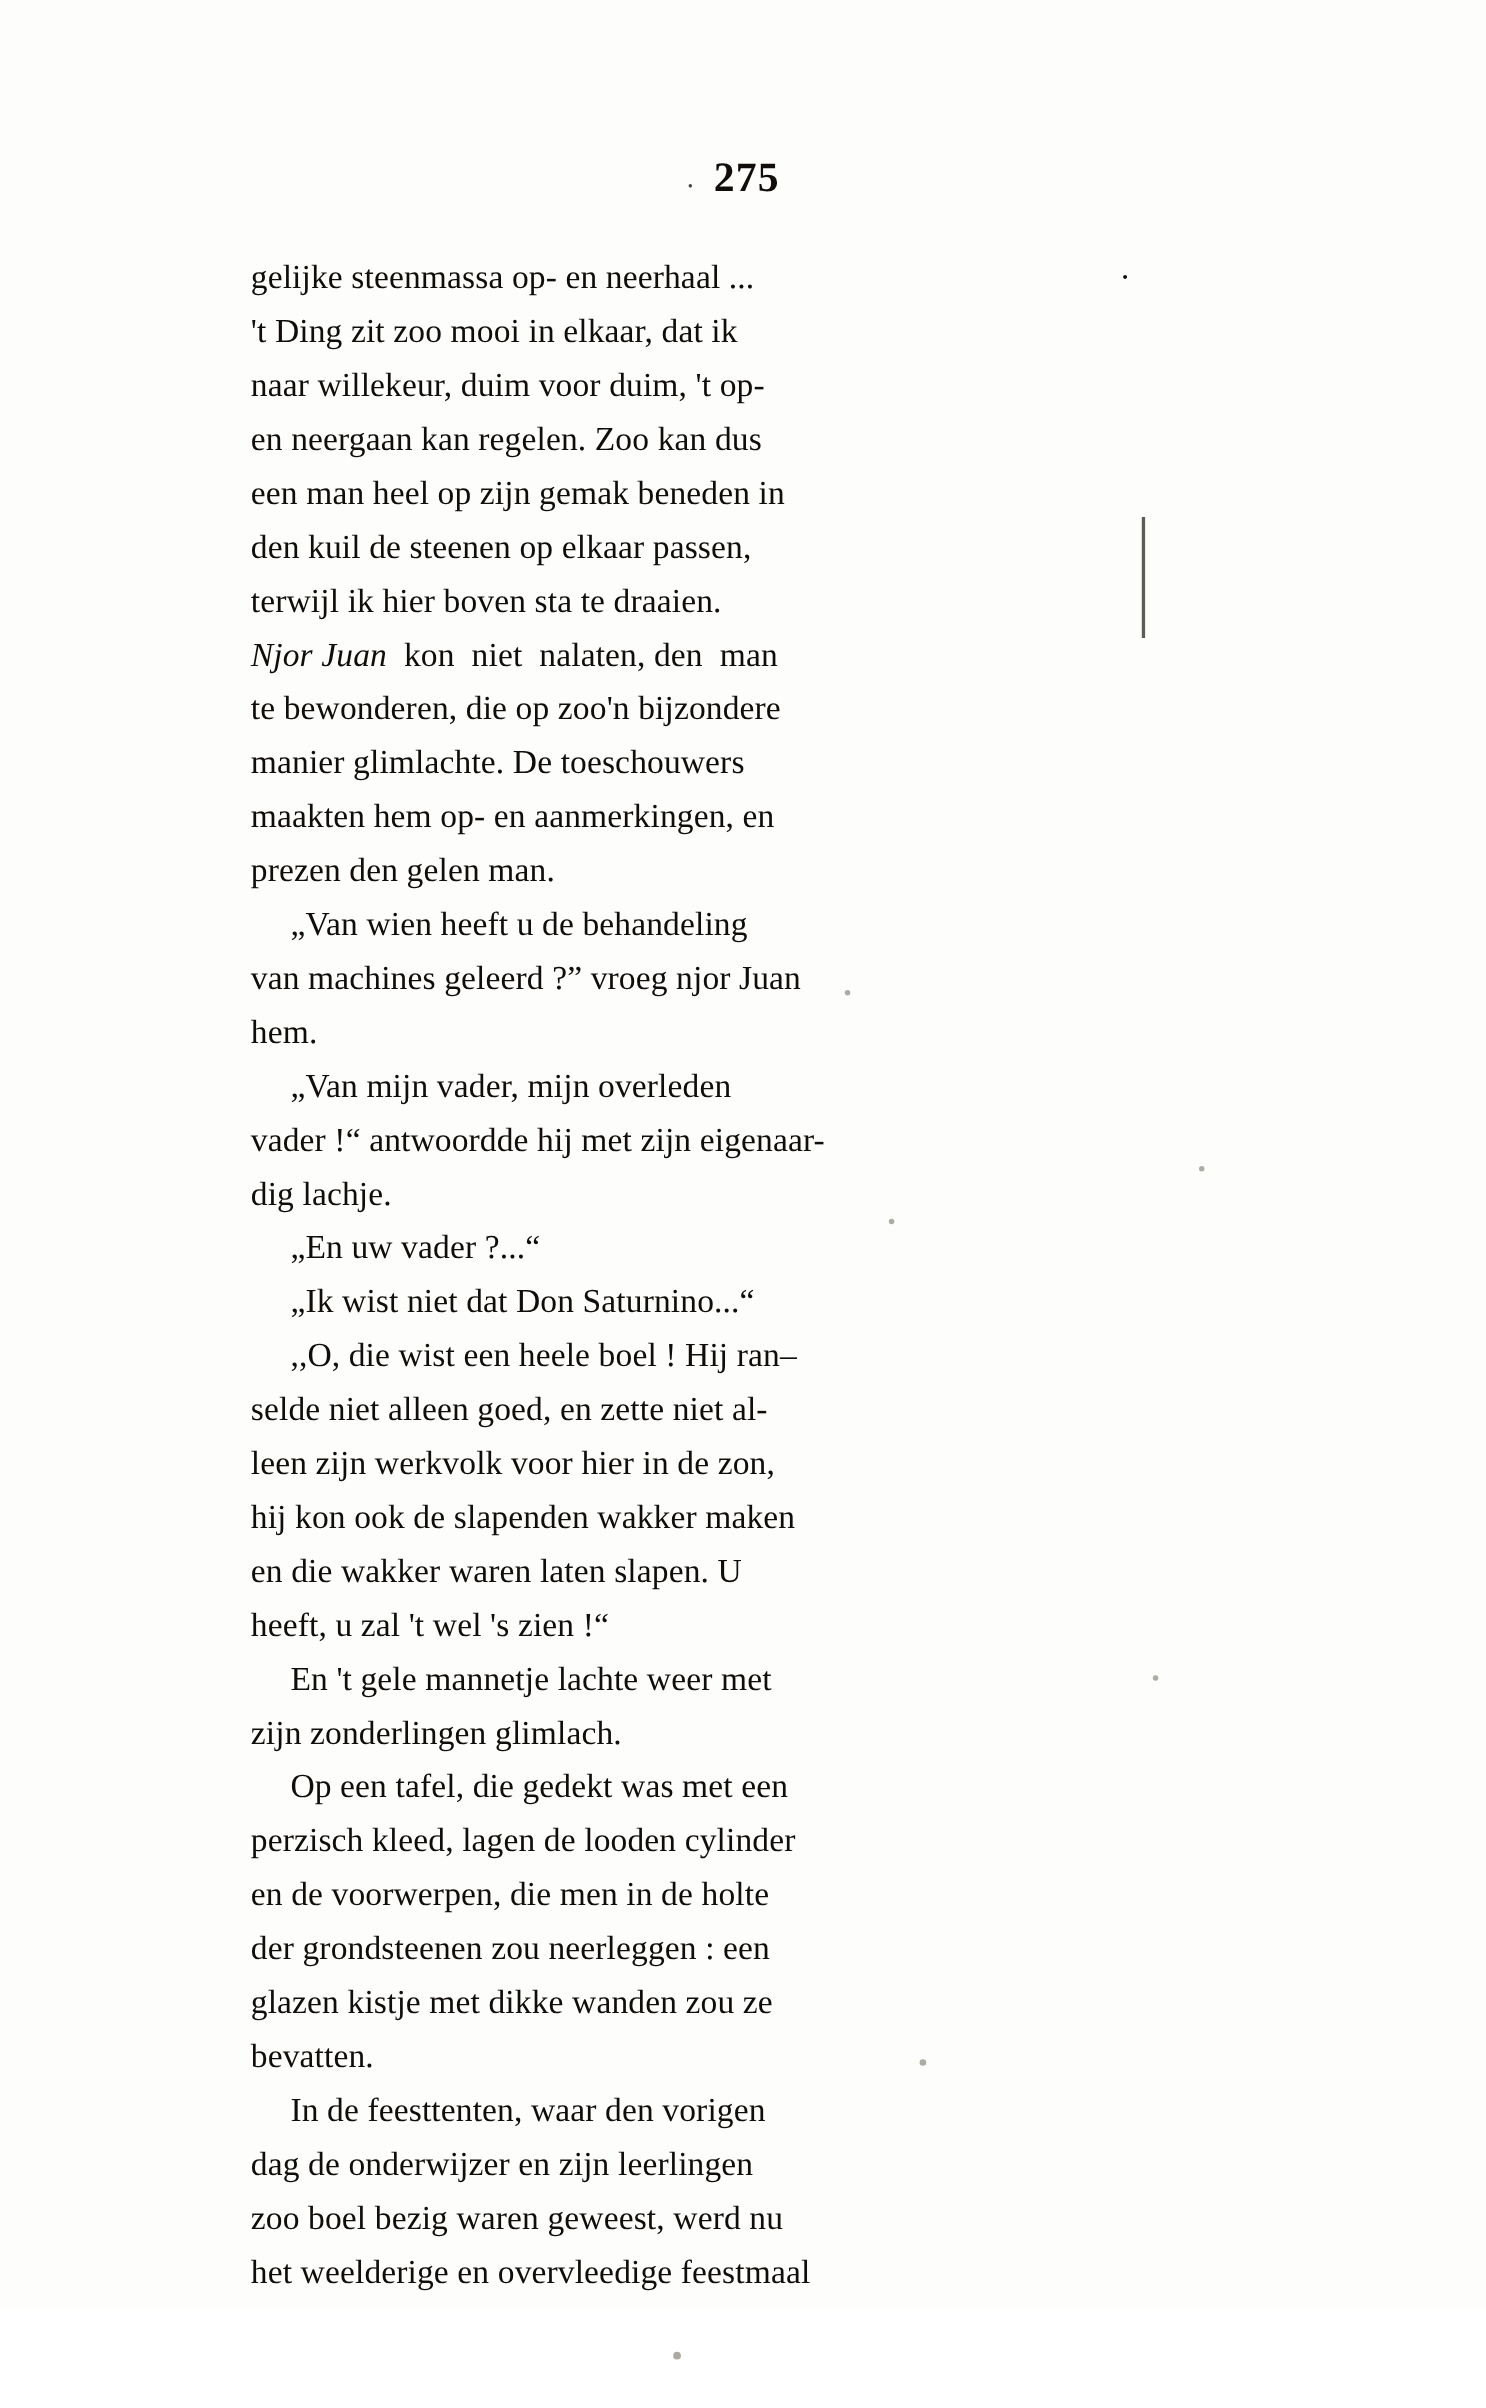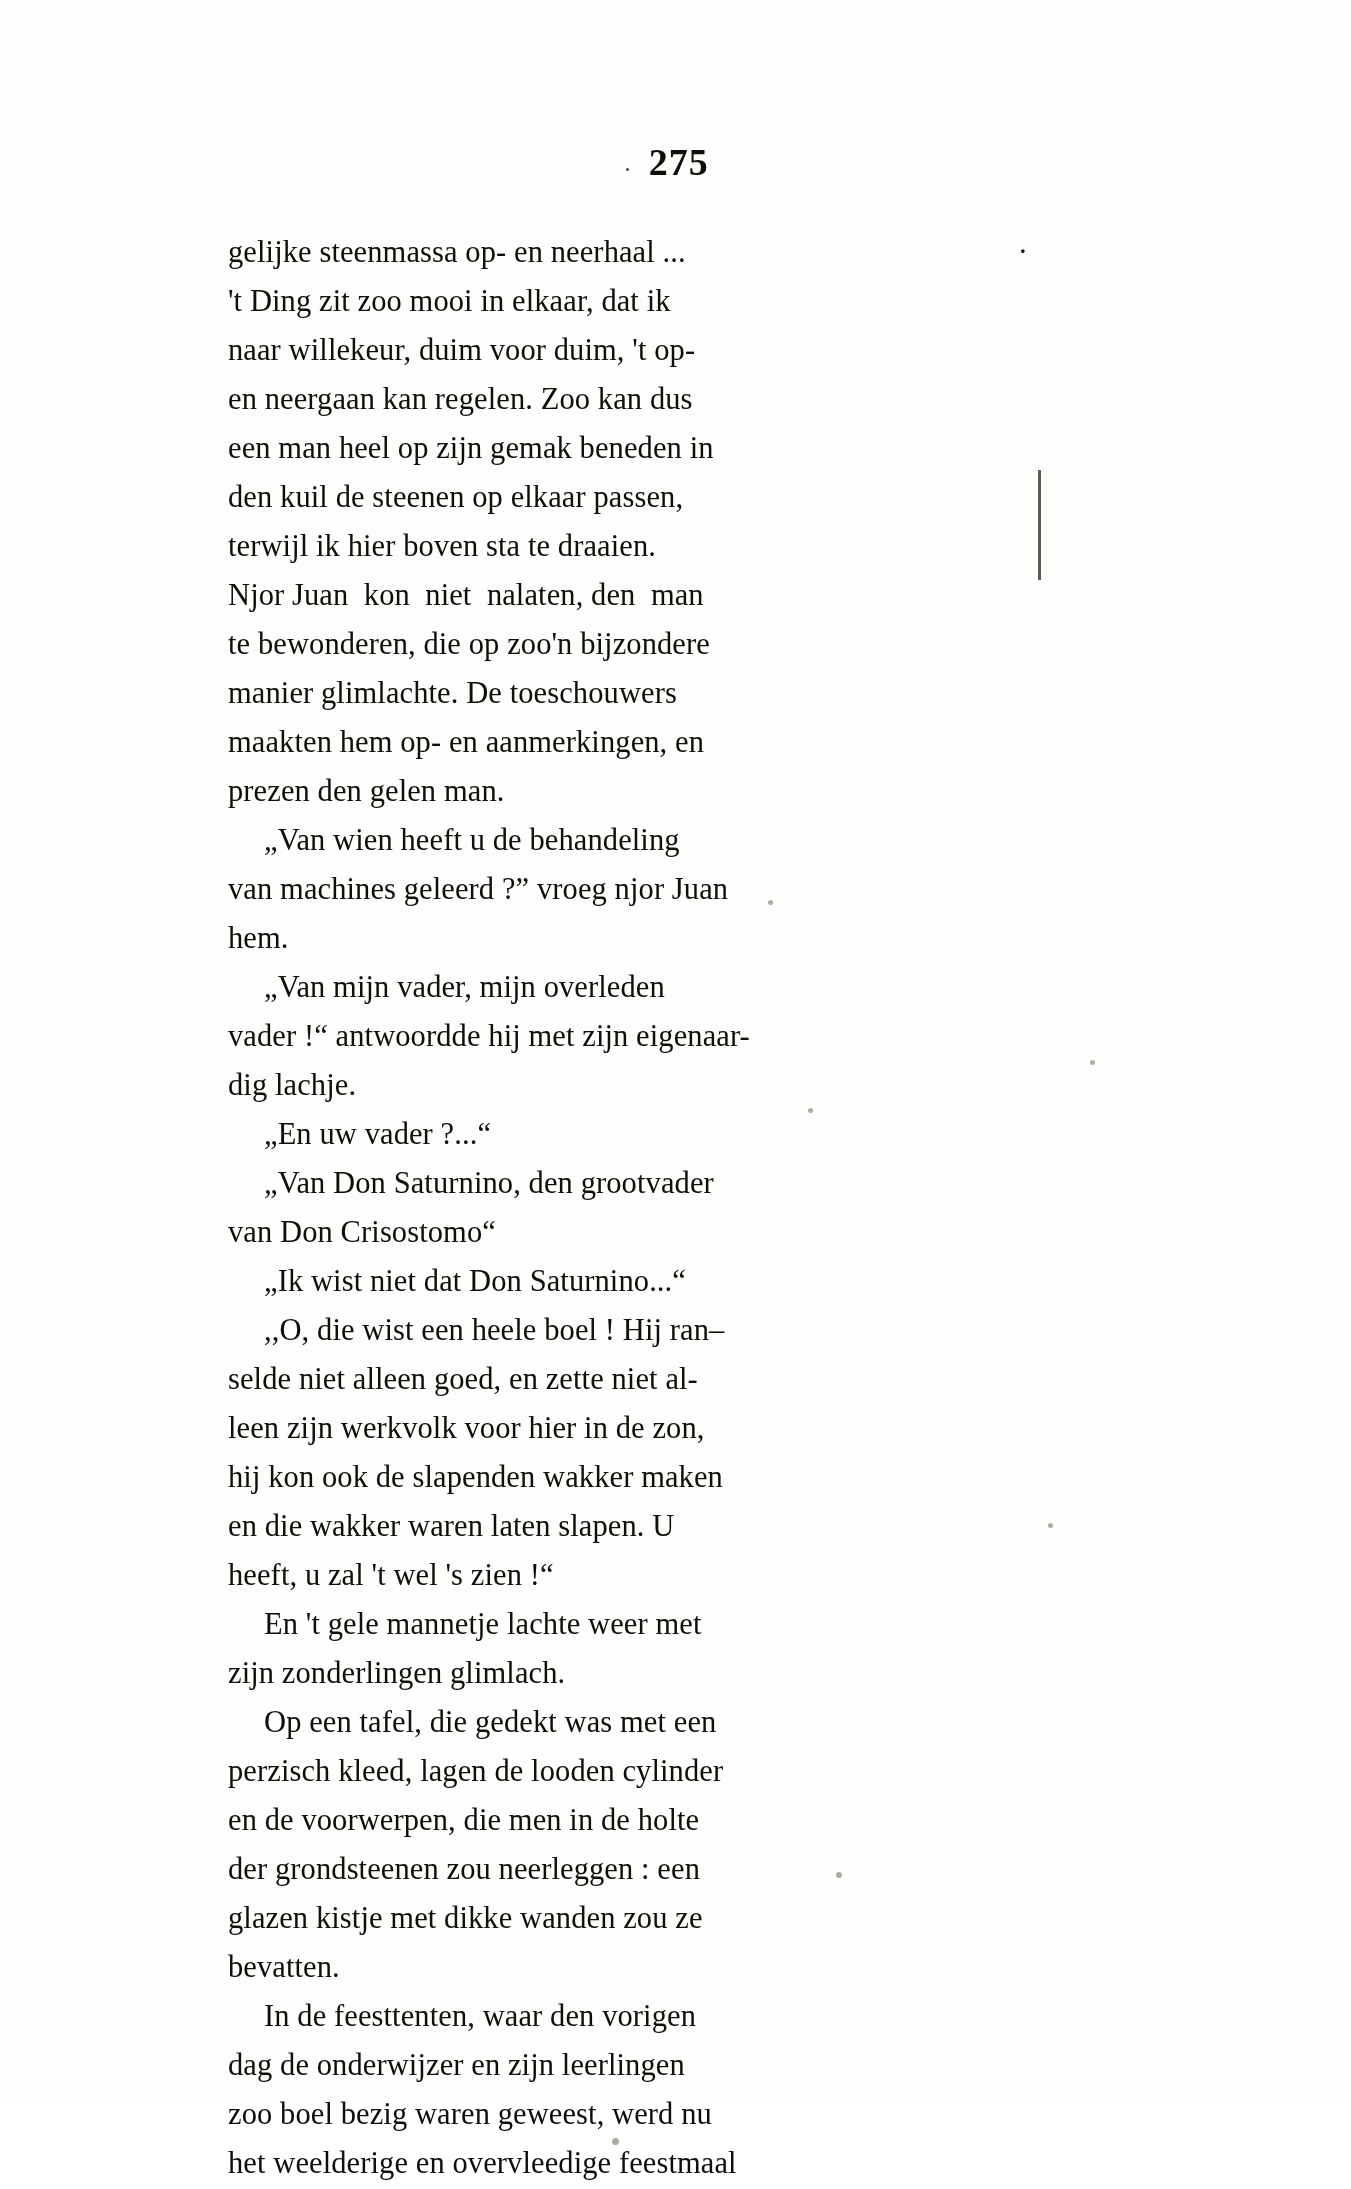--- a/index.html
+++ b/index.html
@@ -51,20 +51,21 @@
   }
   .para {
     font-size: 30.5px;
     line-height: 49px;
     text-align: justify;
     text-justify: inter-word;
     margin: 0;
     letter-spacing: 0.1px;
   }
   .para span.ital {
+    font-style: italic;
   }
   .line {
     display: block;
     white-space: nowrap;
   }
   
   .jline {
     display: flex;
     justify-content: space-between;
     white-space: nowrap;
@@ -143,24 +144,20 @@
     <p class="para">
       <span class="line indent-first">„Van    mijn   vader,   mijn    overleden</span>
       <span class="line">vader !“ antwoordde hij met zijn eigenaar-</span>
       <span class="line last">dig  lachje.</span>
     </p>
 
     <p class="para">
       <span class="line indent-first last">„En   uw   vader ?...“</span>
     </p>
 
-    <p class="para">
-      <span class="line indent-first">„Van  Don  Saturnino,  den   grootvader</span>
-      <span class="line last">van  Don  Crisostomo“</span>
-    </p>
 
     <p class="para">
       <span class="line indent-first last">„Ik  wist  niet dat  Don  Saturnino...“</span>
     </p>
 
     <p class="para">
       <span class="line indent-first">,,O,  die wist een heele  boel !  Hij  ran–</span>
       <span class="line">selde  niet alleen  goed,  en  zette   niet  al-</span>
       <span class="line">leen  zijn  werkvolk  voor hier  in  de   zon,</span>
       <span class="line">hij  kon ook  de slapenden  wakker maken</span>

